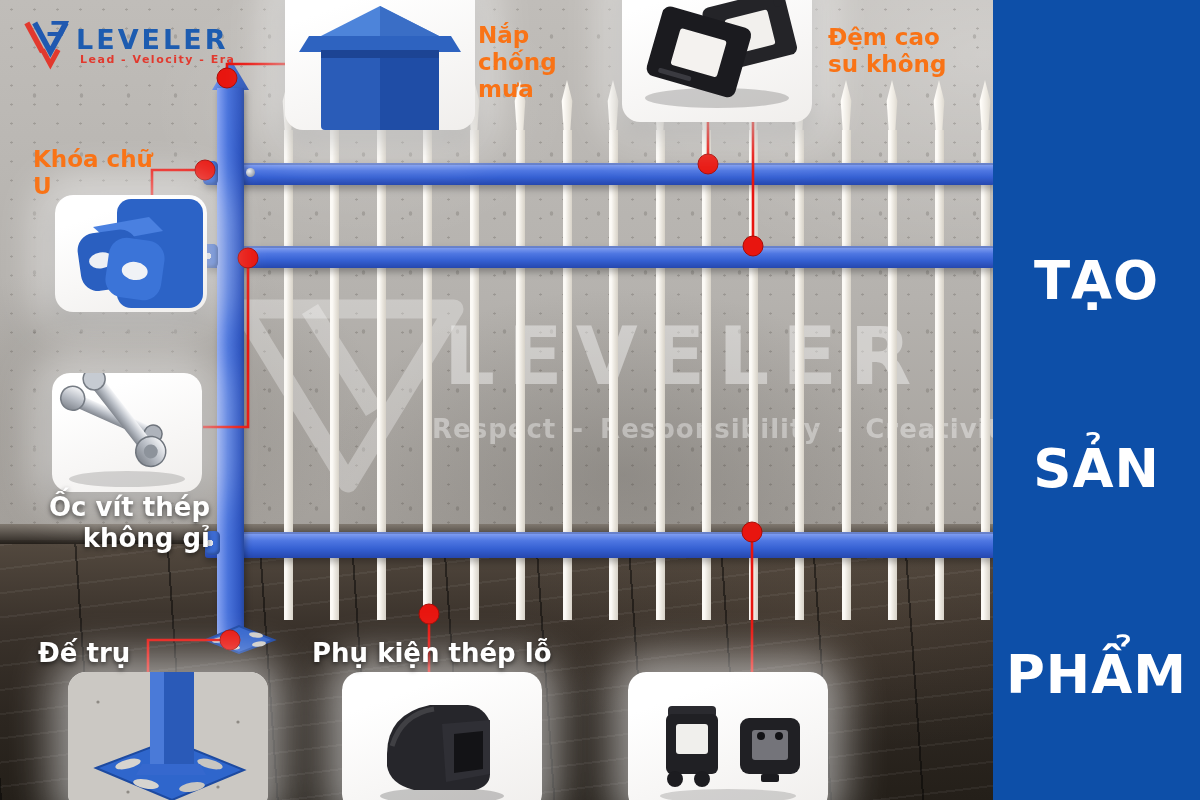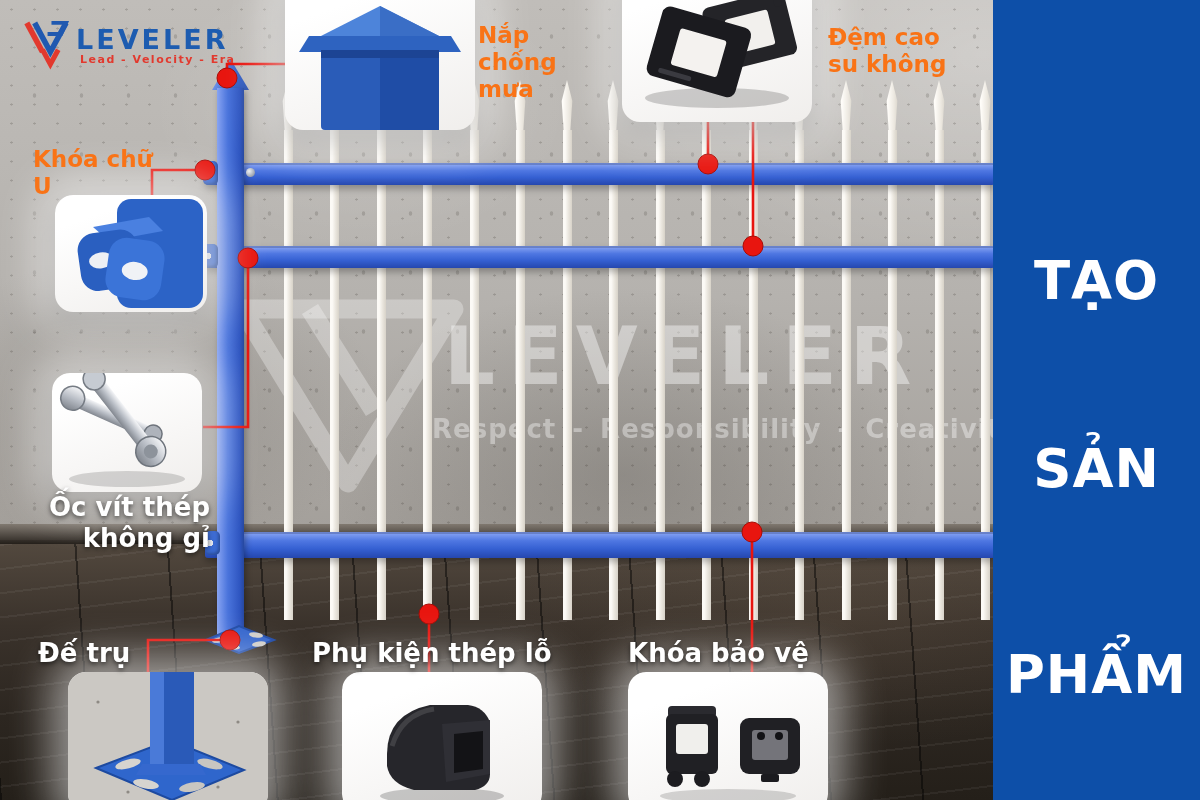--- a/index.html
+++ b/index.html
@@ -344,21 +344,20 @@
       <rect x="133" y="102" width="18" height="8" rx="2" fill="#1b1b1f"></rect>
     </svg>
   </div>
 
   <div class="lbl lbl-dark" style="left:478px;top:22px;width:132px">Nắp chống mưa</div>
   <div class="lbl lbl-dark" style="left:828px;top:24px;width:122px">Đệm cao su không</div>
   <div class="lbl lbl-dark" style="left:33px;top:146px;width:138px">Khóa chữ U</div>
   <div class="lbl lbl-light" style="left:45px;top:492px;width:165px;text-align:right">Ốc vít thép không gỉ</div>
   <div class="lbl lbl-light" style="left:38px;top:638px;white-space:nowrap">Đế trụ</div>
   <div class="lbl lbl-light" style="left:312px;top:638px;white-space:nowrap">Phụ kiện thép lỗ</div>
-  <div class="lbl lbl-light" style="left:628px;top:638px;white-space:nowrap">Khóa bảo vệ</div>
 
   <svg class="logo-mark" width="58" height="56" viewBox="0 0 100 100">
     <path d="M14 14 L42 66" stroke="#e2392e" stroke-width="10" fill="none"></path>
     <path d="M28 14 L56 66 L84 14" stroke="#2059b0" stroke-width="10" fill="none"></path>
     <path d="M58 14 h26 l-9 20 h-24" stroke="#2059b0" stroke-width="7" fill="none"></path>
     <path d="M42 62 L56 88 L70 62" stroke="#e2392e" stroke-width="9" fill="none"></path>
   </svg>
   <div class="logo-name">LEVELER</div>
   <div class="logo-tagline">Lead - Velocity - Era</div>
 

